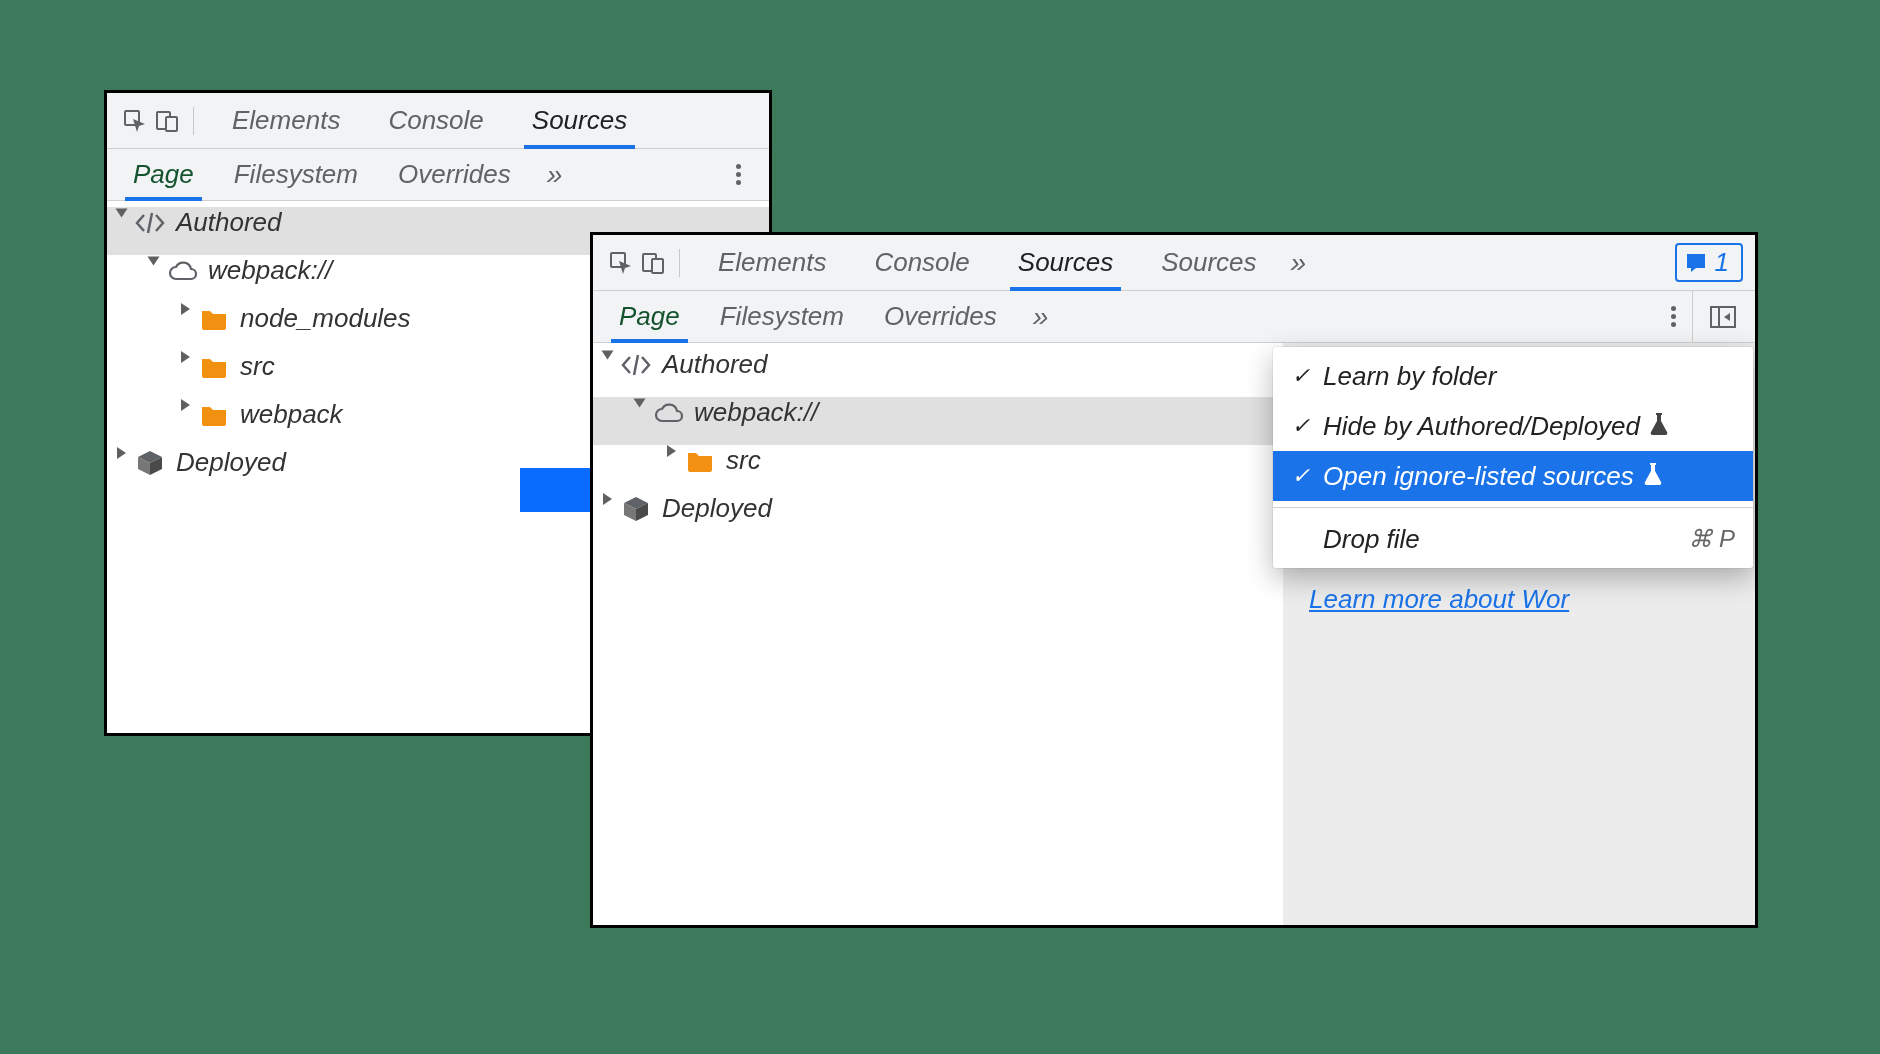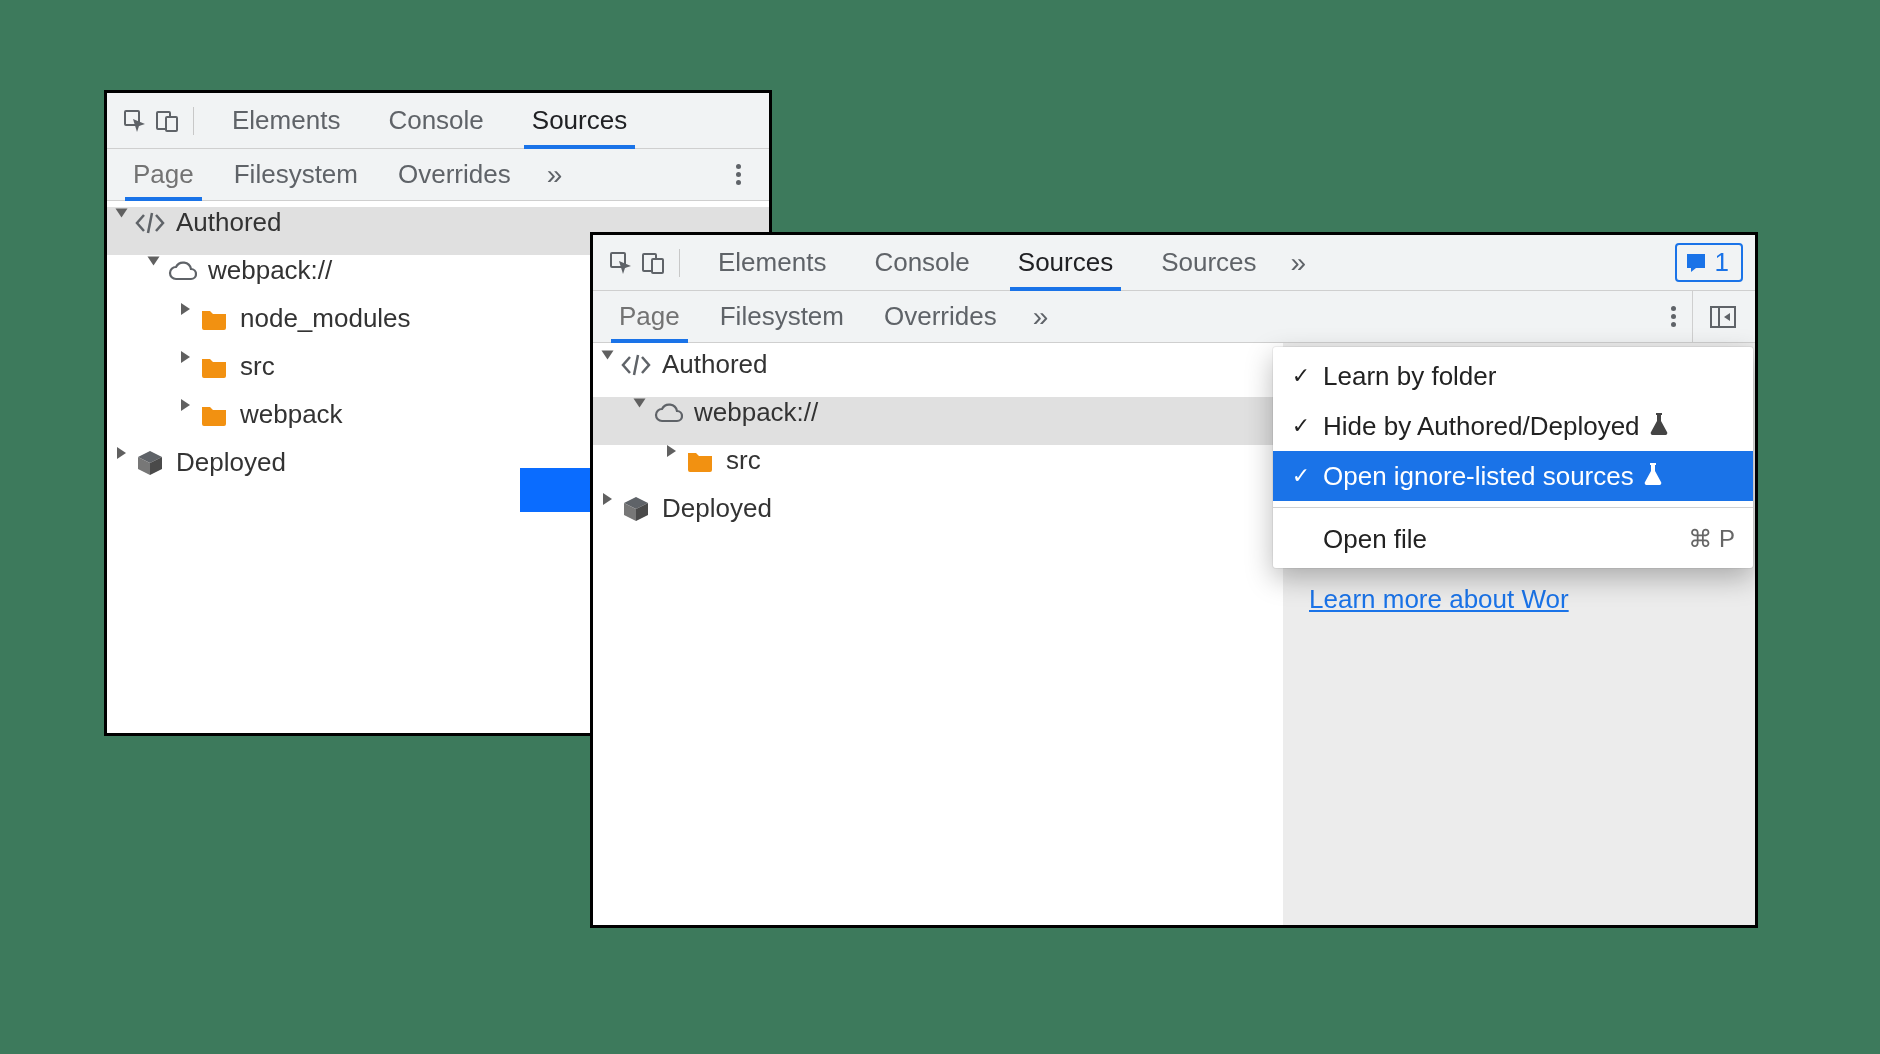--- a/index.html
+++ b/index.html
@@ -4,21 +4,21 @@
 <style>
 html, body {
   margin: 0;
   padding: 0;
   width: 1880px;
   height: 1054px;
   background: #3d7a5c;
   font-family: "Helvetica Neue", Helvetica, Arial, sans-serif;
   -webkit-font-smoothing: antialiased;
 }
-.canvas { position: relative; width: 1664px; height:1054px; transform-origin: top left; }
+.canvas { position: relative; width: 1664px; height:1054px; transform-origin: top left; font-style: italic; }
 
 
 .panel {
   position: absolute;
   background: #fff;
   border: 3px solid #000;
   box-sizing: border-box;
   overflow: hidden;
 }
 
@@ -76,21 +76,21 @@
 .subtab{
   font-size:26px;
   color:#5f6368;
   padding: 0 8px;
   margin: 0 18px 0 6px;
   height:52px;
   display:flex; align-items:center;
   position:relative;
   cursor:pointer;
 }
-.subtab.active{ color:#737373; }
+.subtab.active{ color:#14532d; }
 .subtab.active::after{
   content:"";
   position:absolute; left:0; right:0; bottom:0;
   height:4px; background:#1a73e8;
 }
 .sub-more{ font-size:28px; color:#5f6368; padding:0 10px;}
 .kebab{ color:#5f6368; padding: 0 16px; display:flex; align-items:center; height:52px; cursor:pointer; }
 .kebab .dot{ width:5px; height:5px; border-radius:50%; background:#5f6368; margin:3px 0; }
 .side-sep{ width:1px; background:#cfcfcf; height:52px;}
 
@@ -402,20 +402,20 @@
       <span>Open ignore-listed sources</span>
       <span class="flask">
         <svg width="18" height="22" viewBox="0 0 18 22">
               <path fill="#fff" d="M6 0 h6 v2 h-1 v6 l6 11 a2 2 0 0 1 -2 3 H3 a2 2 0 0 1 -2 -3 l6 -11 V2 h-1 Z"></path>
             </svg>
       </span>
     </div>
     <div class="menu-sep"></div>
     <div class="menu-item">
       <span class="check"></span>
-      <span>Open file</span>
+      <span>Drop file</span>
       <span class="shortcut">⌘ P</span>
     </div>
   </div>
 
 </div>
 
 </div>
 
 </body></html>

